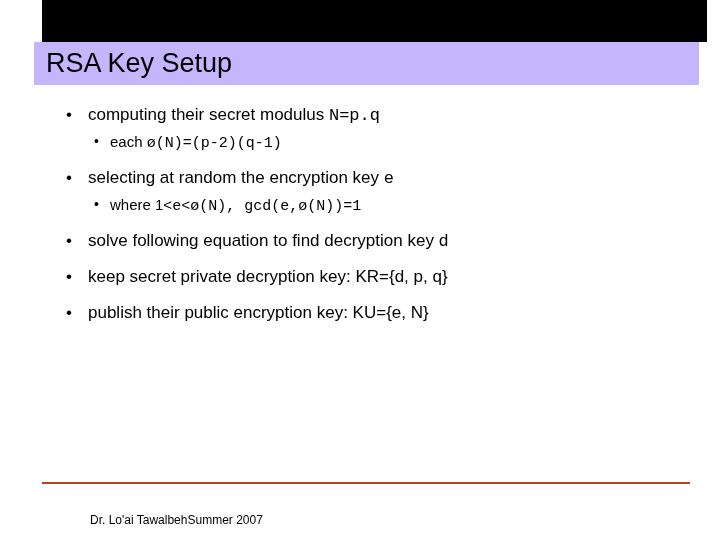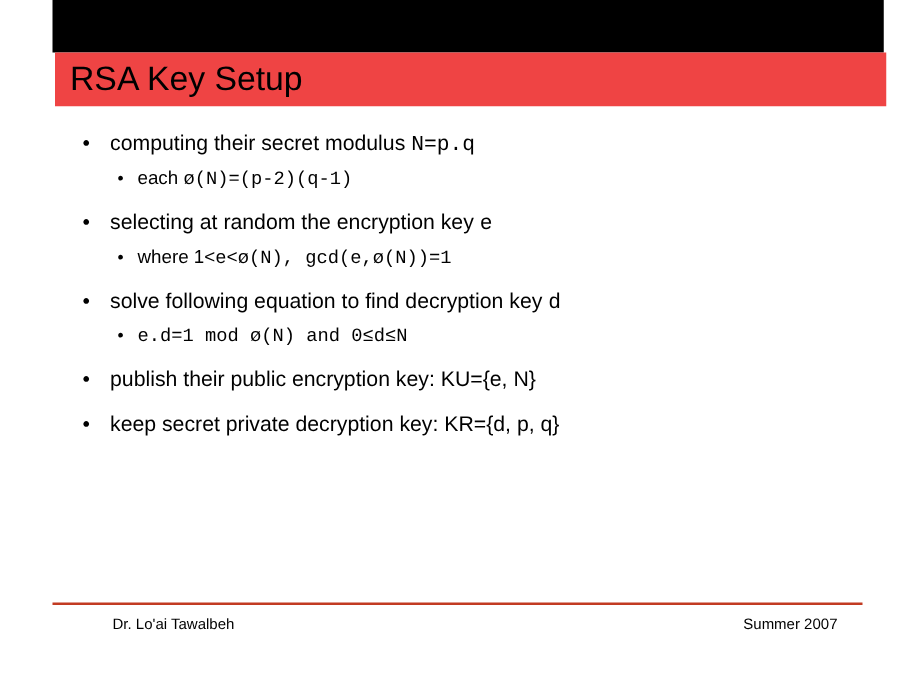--- a/index.html
+++ b/index.html
@@ -17,23 +17,23 @@
     position: relative;
     box-sizing: border-box;
   }
   .top-dark {
     background: #000;
     height: 42px;
     width: 665px;
     margin-left: 42px;
   }
   .title-bar {
-    background: #ef4444;
+    background: #c4b5fd;
     width: 665px;
-    margin-left: 44px;
+    margin-left: 34px;
     padding: 6px 0 6px 12px;
     box-sizing: border-box;
   }
   .title {
     font-size: 27px;
     color: #000;
     font-weight: normal;
     margin: 0;
   }
   .content {
@@ -83,23 +83,22 @@
     left: 42px;
     right: 30px;
     bottom: 56px;
     height: 2px;
     background: #c23b22;
   }
   .footer {
     position: absolute;
     left: 0;
     right: 0;
-    bottom: 34px;
+    bottom: 13px;
     display: flex;
-    justify-content: space-between;
     font-size: 12px;
     padding: 0 50px 0 90px;
     box-sizing: border-box;
   }
 </style>
 </head>
 <body>
 
 <div class="slide">
   <div class="top-dark"></div>
@@ -125,33 +124,28 @@
         <span>selecting at random the encryption key </span><span class="mono">e</span>
         <ul class="sub">
           <li>
             <span>where 1&lt;</span><span class="mono">e&lt;ø(N), gcd(e,ø(N))=1</span>
           </li>
         </ul>
       </li>
 
       <li>
         <span>solve following equation to find decryption key </span><span class="mono">d</span>
-        <ul class="sub">
-          <li>
-            <span class="mono">e.d=1 mod ø(N) and 0≤d≤N</span>
-          </li>
-        </ul>
+      </li>
+
+      <li>
+        <span>keep secret private decryption key: KR={d, p, q}</span>
       </li>
 
       <li>
         <span>publish their public encryption key: KU={e, N}</span>
-      </li>
-
-      <li>
-        <span>keep secret private decryption key: KR={d, p, q}</span>
       </li>
 
     </ul>
   </div>
 
   <div class="footer-line"></div>
   <div class="footer">
     <span>Dr. Lo'ai Tawalbeh</span>
     <span>Summer 2007</span>
   </div>

